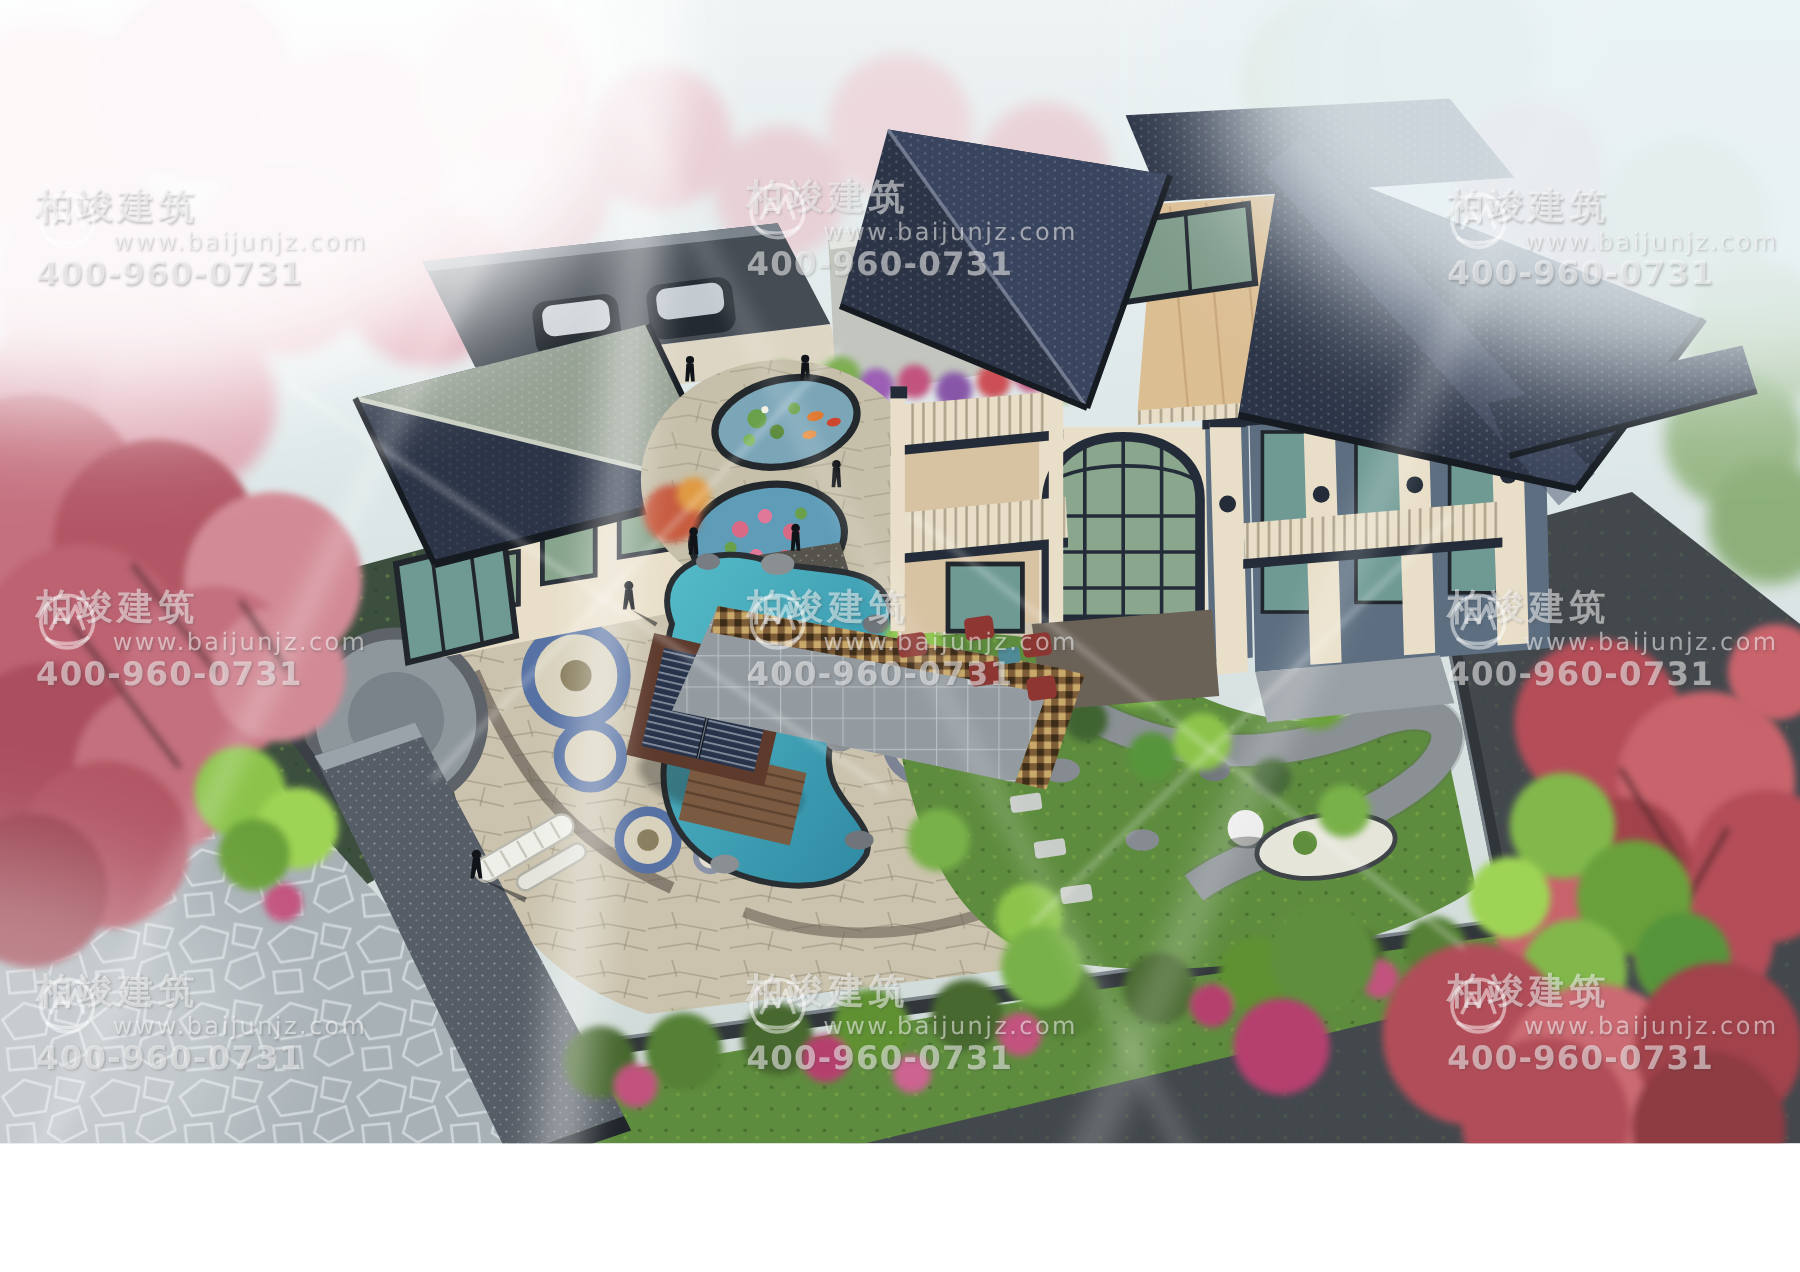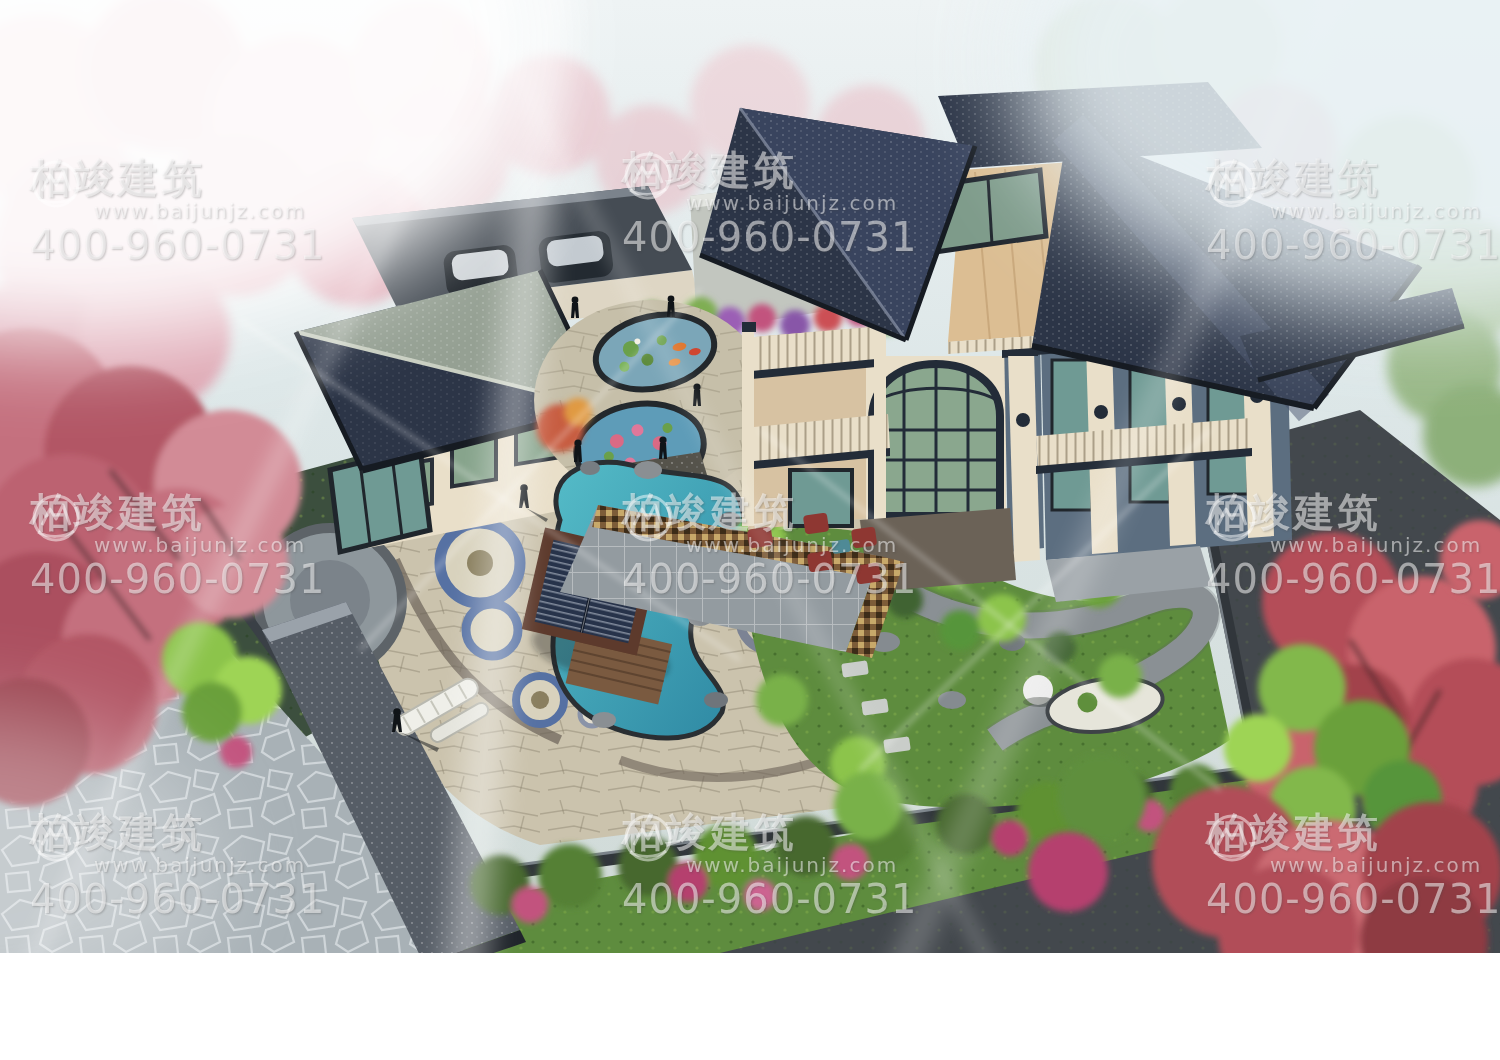--- a/index.html
+++ b/index.html
@@ -15,23 +15,23 @@
   .f-lawn{fill:var(--lawn-green,#5e8c3e);}
   .f-pave{fill:var(--paving-beige,#cbc3ad);}
   .f-flag{fill:var(--flagstone-grey,#a8b1b6);}
   .f-stool{fill:var(--stool-red,#8e3732);}
   .s-inlay{stroke:var(--inlay-blue,#5671a3);}
   .f-fence{fill:var(--fence-dark,#31363b);}
   
   .wm{position:absolute;width:270px;color:rgba(255,255,255,0.52);text-shadow:1px 1px 2px rgba(70,70,70,0.28);pointer-events:none;line-height:1;}
   .wm-row{display:flex;align-items:center;gap:6px;}
   .wm-logo{flex:0 0 auto;opacity:.95;}
-  .wm-brand{font-size:40px;font-weight:bold;letter-spacing:4px;white-space:nowrap;}
+  .wm-brand{font-size:30px;font-weight:bold;letter-spacing:4px;white-space:nowrap;}
   .wm-site{font-size:20px;letter-spacing:2px;margin:3px 0 4px 64px;white-space:nowrap;}
-  .wm-phone{font-size:40px;font-weight:normal;letter-spacing:1px;white-space:nowrap;}
+  .wm-phone{font-size:27px;font-weight:bold;letter-spacing:1px;white-space:nowrap;}
   .bottom-strip{position:absolute;left:0;top:953px;width:1500px;height:107px;background:#ffffff;}
 </style>
 </head>
 <body>
 
 <div class="scene">
 <svg width="1500" height="953" viewBox="0 0 1500 953">
   <defs>
     <filter id="soft" x="-30%" y="-30%" width="160%" height="160%">
           <feGaussianBlur stdDeviation="6"></feGaussianBlur>

